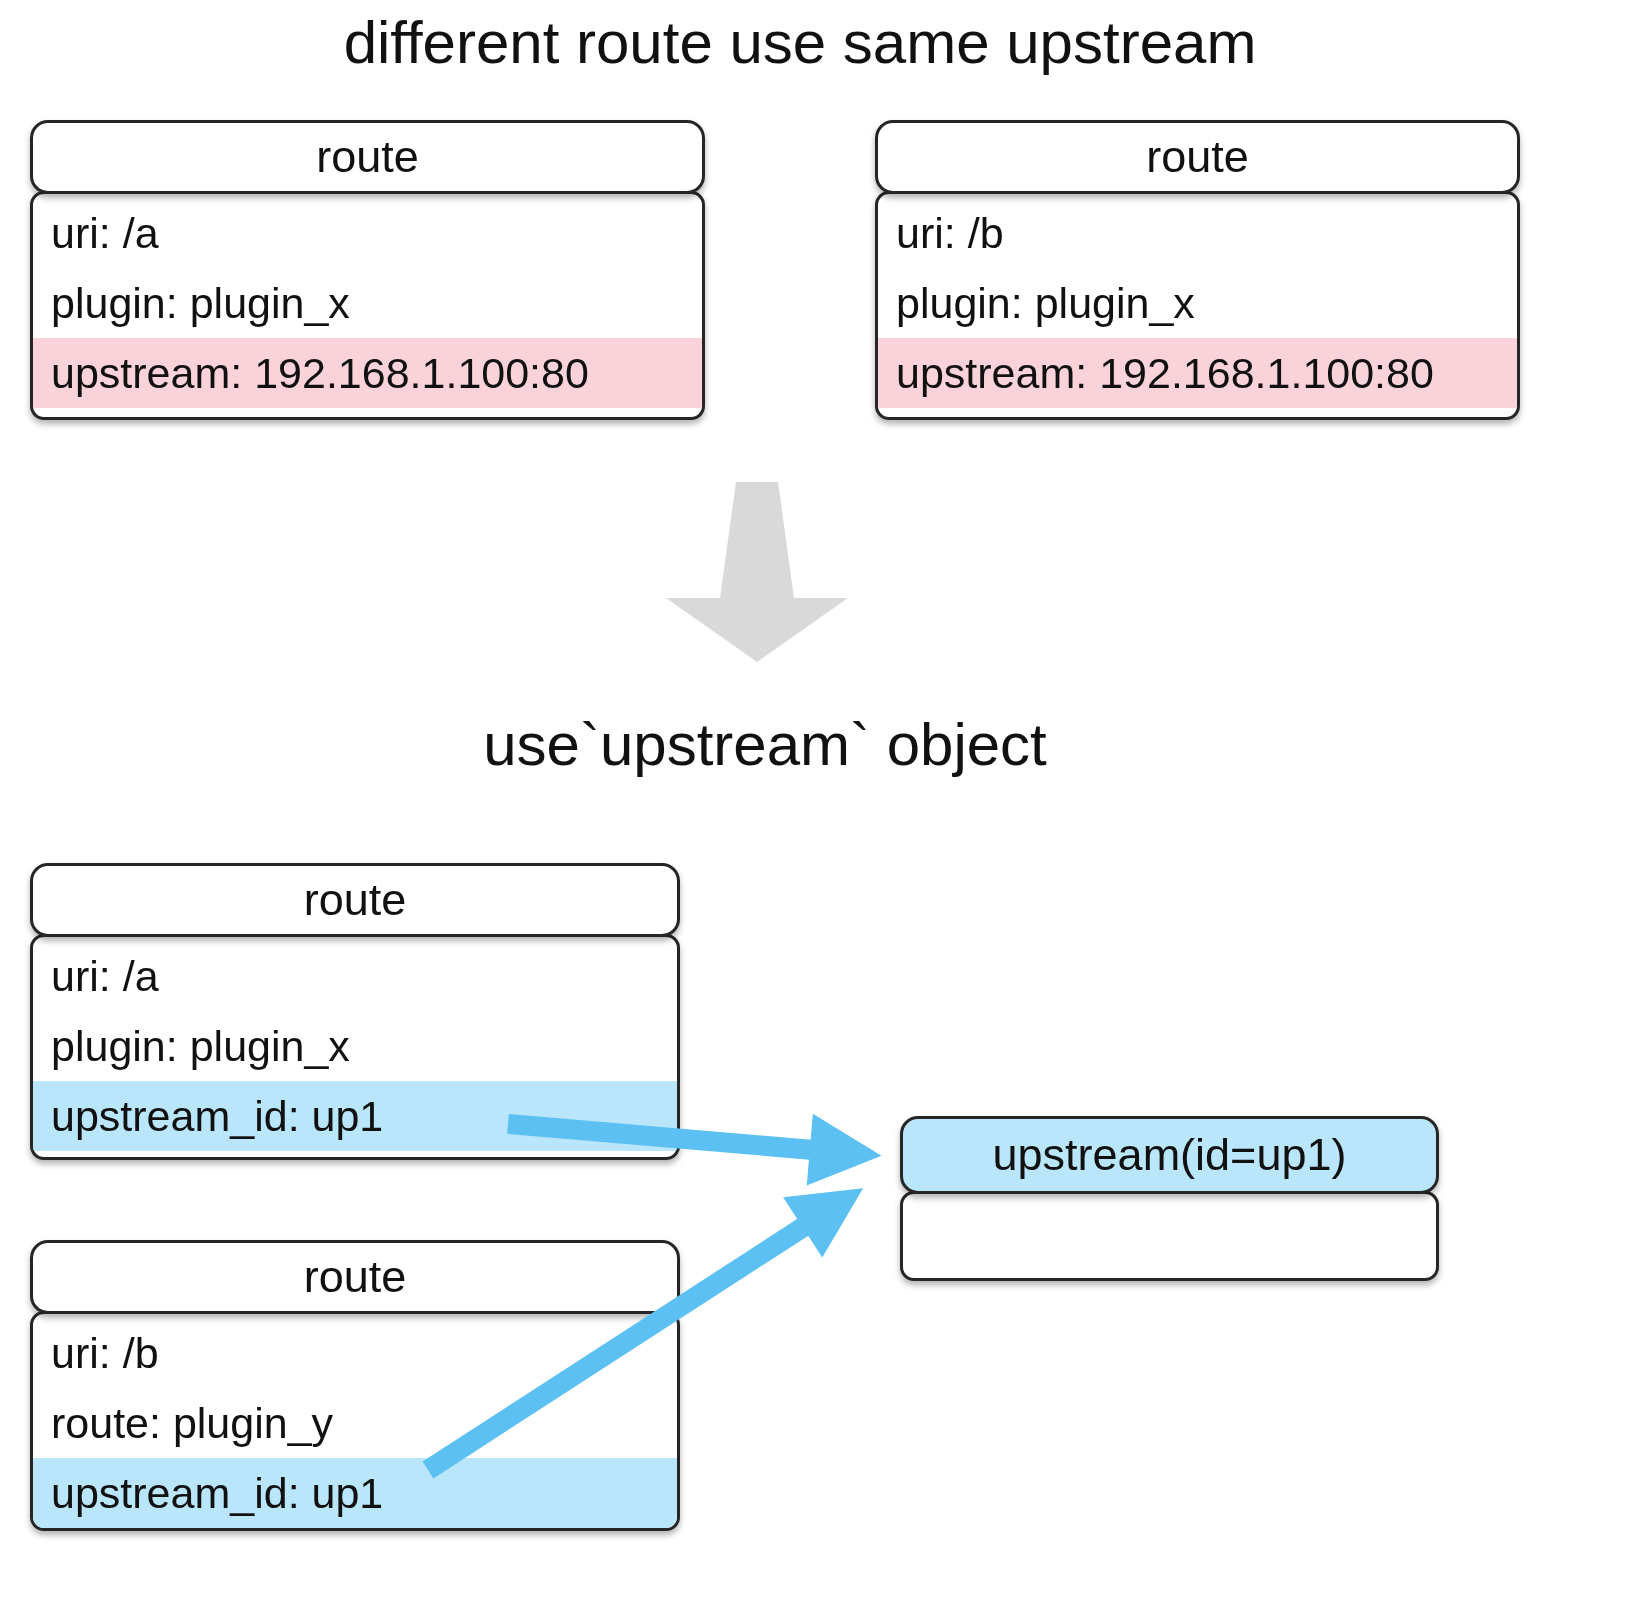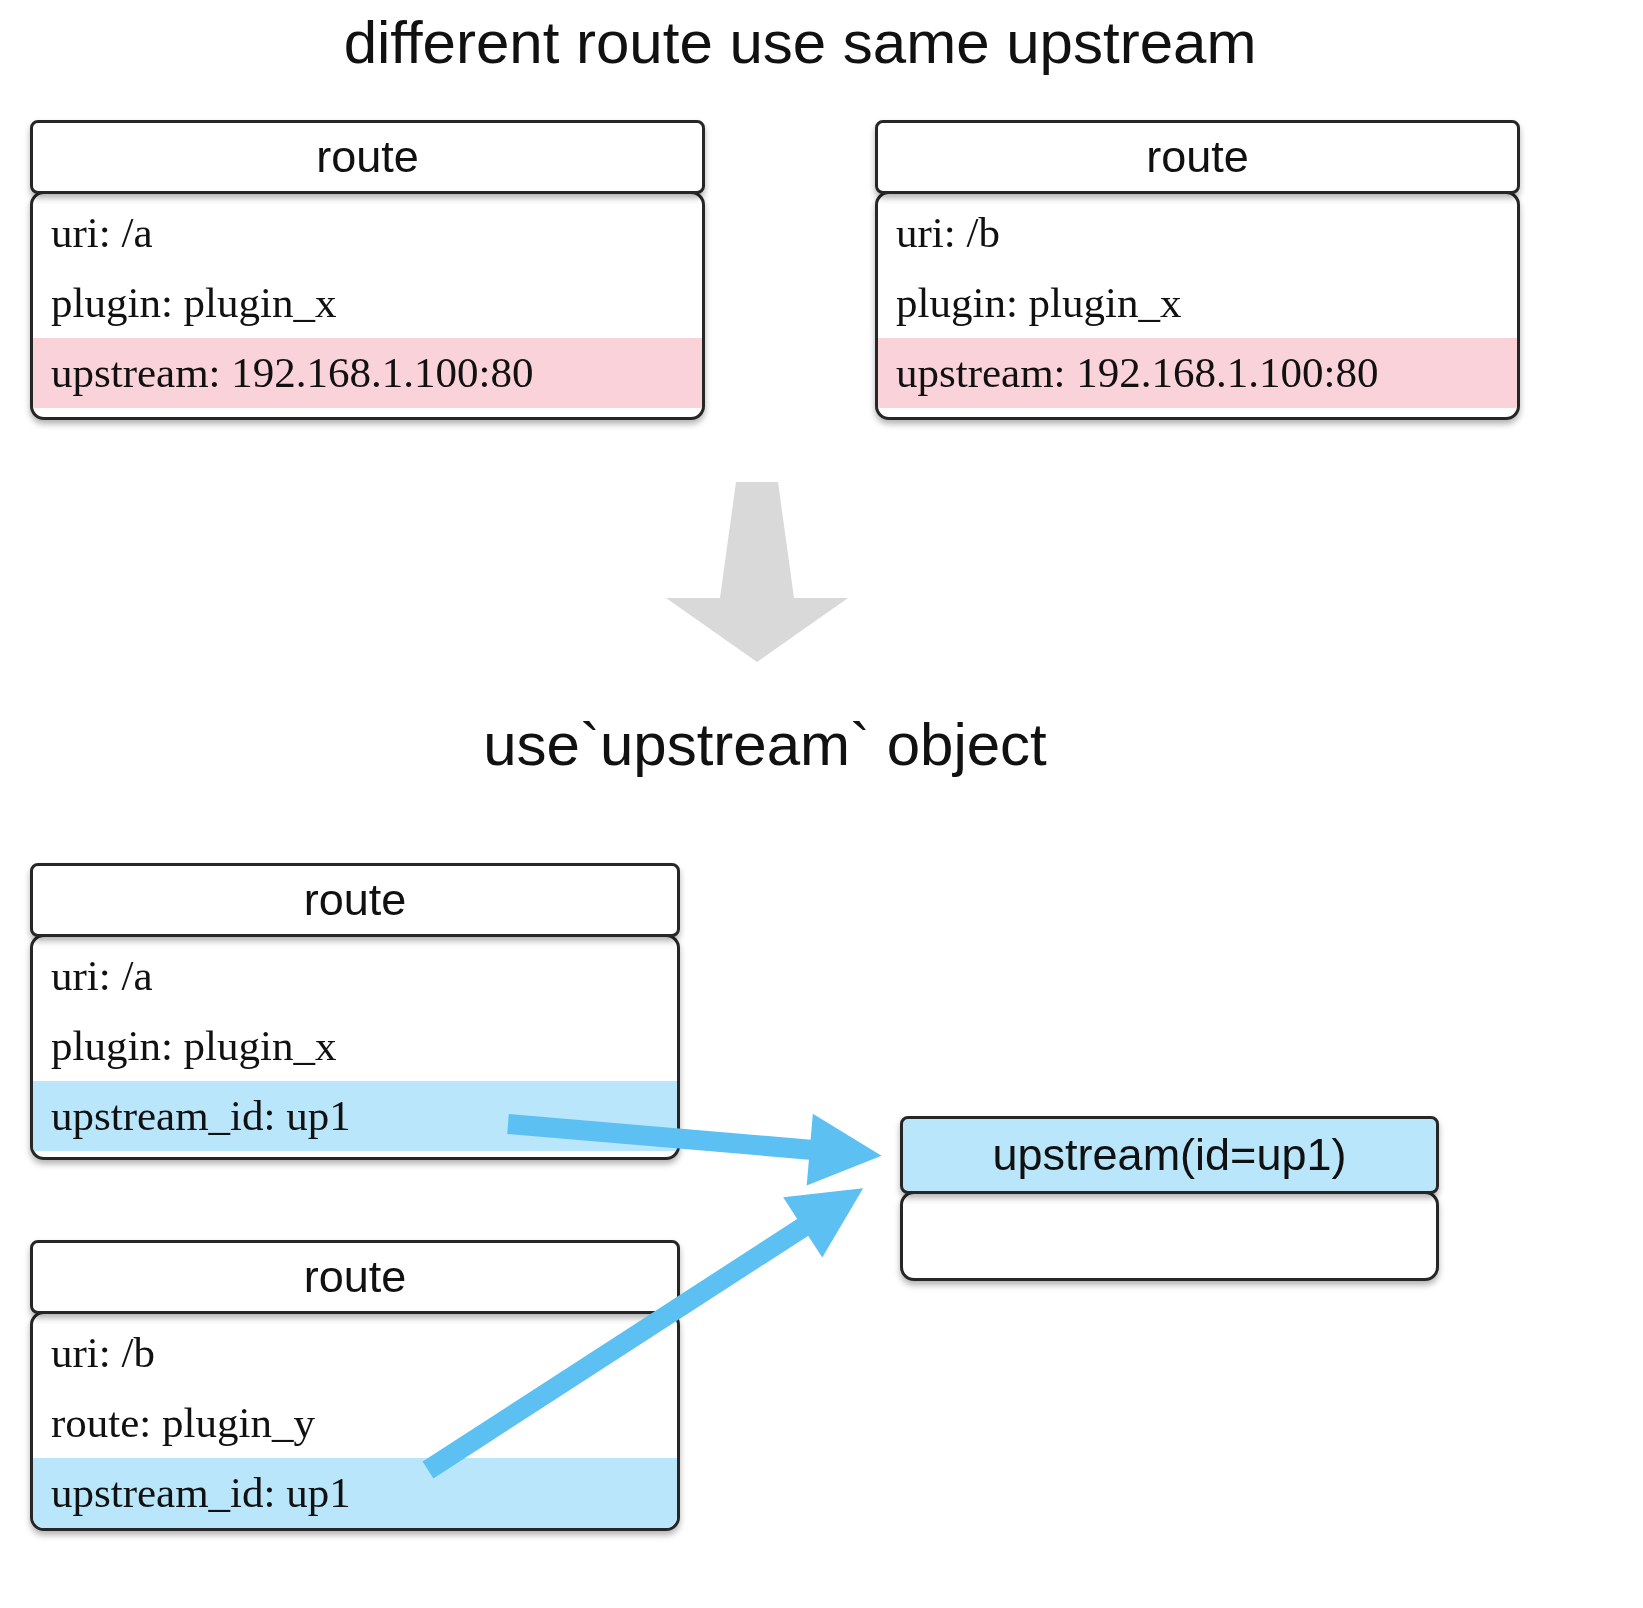--- a/index.html
+++ b/index.html
@@ -5,38 +5,38 @@
   * { margin:0; padding:0; box-sizing:border-box; }
   html,body { background:#ffffff; }
   body { font-family:"Liberation Sans", sans-serif; color:var(--text,#111); }
   .canvas { position:relative; width:1643px; height:1608px; background:#fff; overflow:hidden; }
 
   .title { position:absolute; text-align:center; font-size:60px; font-weight:400; color:var(--text,#111); white-space:nowrap; }
 
   .node { position:absolute; }
   .box-header {
     border:3px solid var(--border,#262626);
-    border-radius:8px;
+    border-radius:18px;
     background:#ffffff;
     display:flex; align-items:center; justify-content:center;
     font-size:45px; color:var(--text,#111);
     box-shadow:0 4px 6px rgba(0,0,0,0.30);
     position:relative; z-index:2;
   }
   .box-body {
     border:3px solid var(--border,#262626);
     border-radius:14px;
     background:#ffffff;
     margin-top:-3px;
     overflow:hidden;
     box-shadow:0 4px 6px rgba(0,0,0,0.30);
     position:relative; z-index:1;
     padding-top:4px;
   }
-  .row { font-size:43px; line-height:64px; padding:3px 18px; white-space:nowrap; color:var(--text,#111);font-family:Liberation Serif, serif; }
+  .row { font-size:43px; line-height:64px; padding:3px 18px; white-space:nowrap; color:var(--text,#111); }
   .hl-pink { background:var(--pink-highlight,#fad3da); }
   .hl-blue { background:var(--blue-highlight,#b9e6fa); }
   .header-blue { background:var(--blue-highlight,#b9e6fa); }
   .spacer { width:100%; }
 
   .overlay { position:absolute; left:0; top:0; z-index:5; pointer-events:none; }
 </style>
 </head>
 <body>
 

